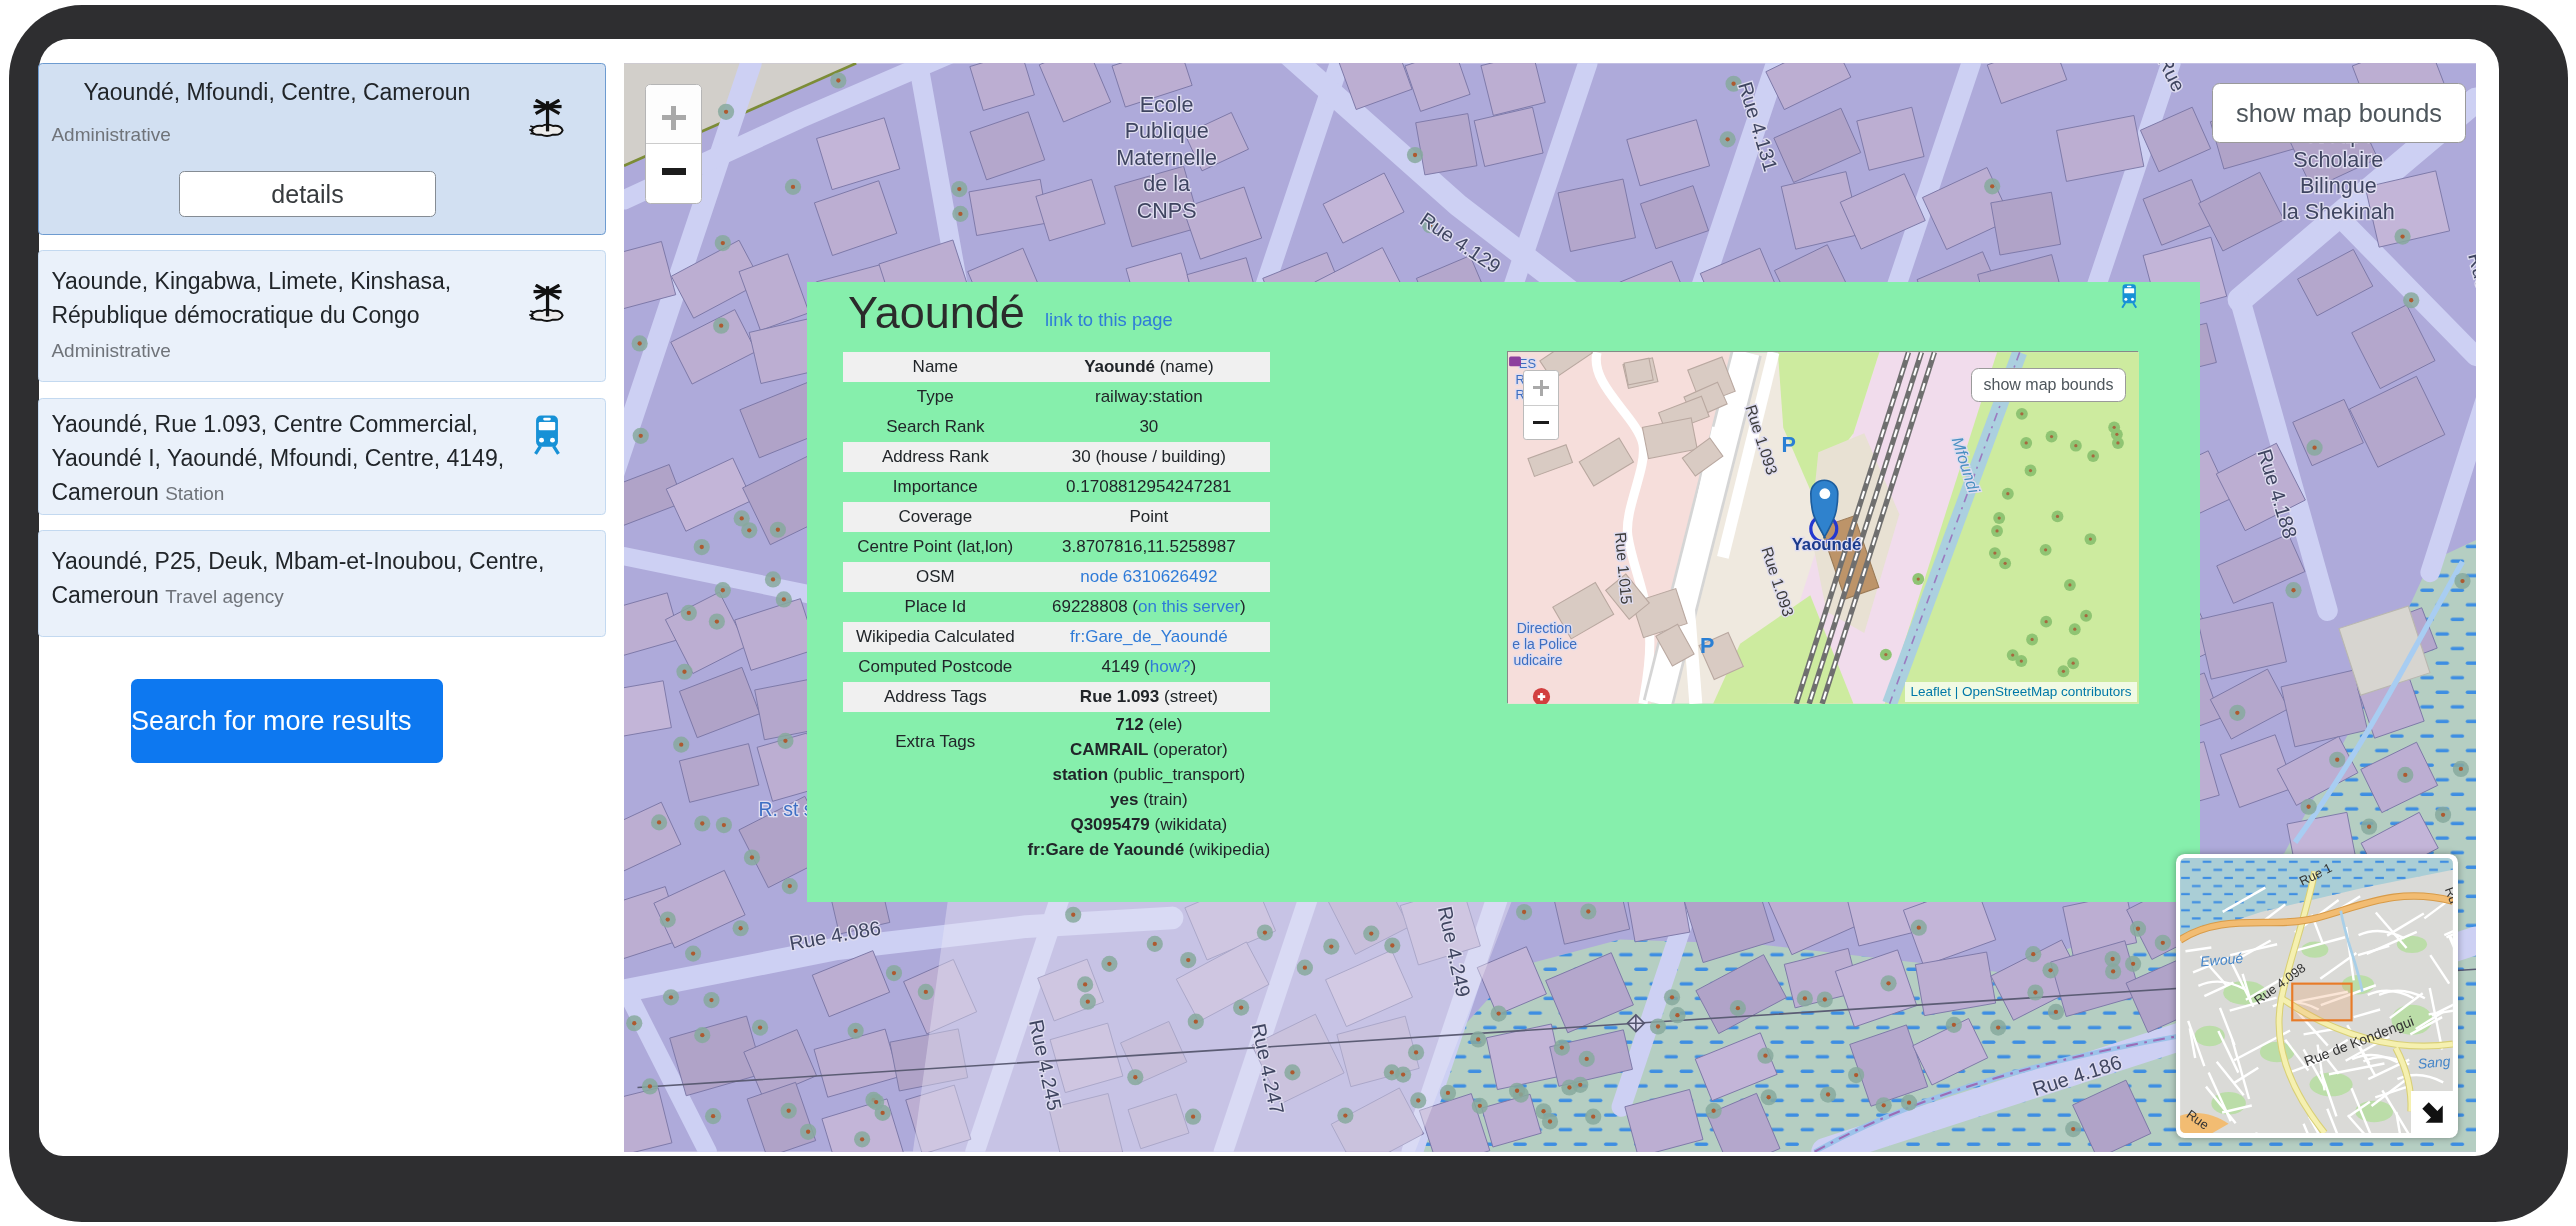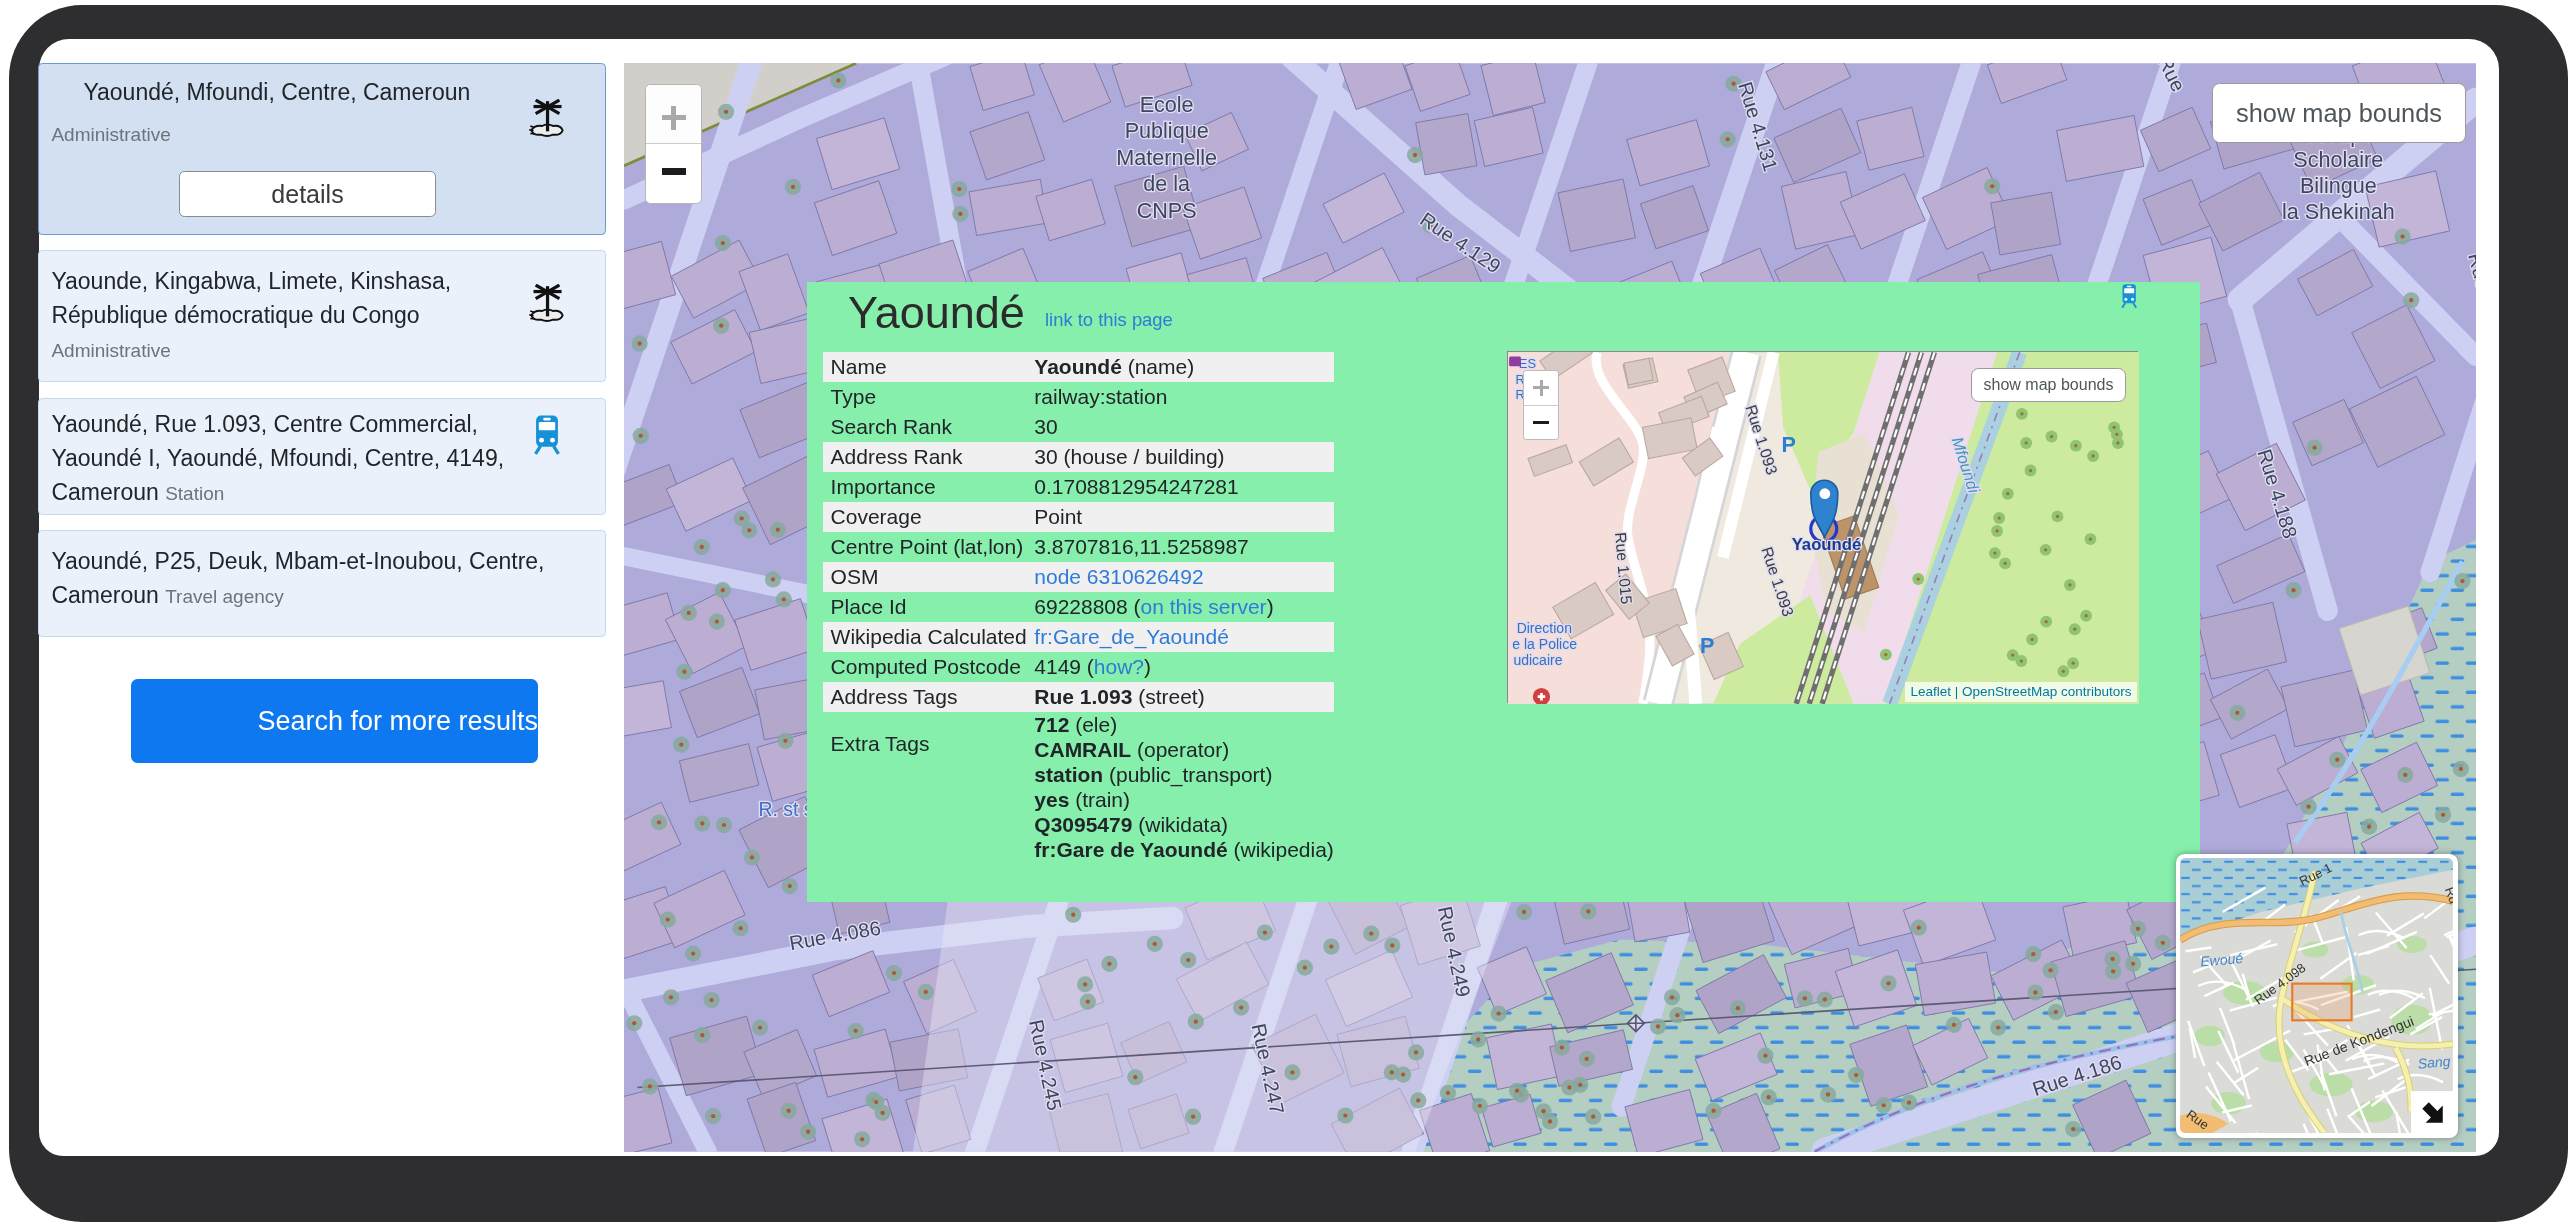--- a/index.html
+++ b/index.html
@@ -6,33 +6,33 @@
 .frame { position:absolute; left:8.6px; top:5.4px; width:2559px; height:1217px; background:#2e2e30; border-radius:73px; }
 .content { position:absolute; left:39px; top:39px; width:2460px; height:1117px; background:#fff; border-radius:30px 30px 24px 24px; }
 .mapwrap { position:absolute; left:624px; top:63px; width:1852px; height:1089px; overflow:hidden; }
 .card { position:absolute; left:38px; width:568px; border-radius:4.3px; }
 .card .main { color:#212529; font-size:23px; line-height:34px; }
 .card .type { color:#6f7379; font-size:19px; }
 .c1 { background:#d2e0f2; border:1.6px solid #6d9bd0; }
 .c2 { background:#eaf1fa; border:1.1px solid #c3d9f0; }
 .detailsbtn { position:absolute; left:140px; top:107px; width:257px; height:46px; background:#fff;
   border:1.1px solid #858c94; border-radius:5.4px; font-size:25px; color:#373b3e; text-align:center; line-height:44px; }
-.searchbtn { position:absolute; left:131px; top:679px; width:407px; height:84px; background:#0d78f0;
-  border-radius:6.5px; color:#fff; font-size:27px; text-align:right; line-height:84px; }
+.searchbtn { position:absolute; left:131px; top:679px; width:312px; height:84px; background:#0d78f0;
+  border-radius:6.5px; color:#fff; font-size:27px; text-align:left; line-height:84px; }
 .zoomctl { position:absolute; width:57px; height:120px; background:#fff; border:1.1px solid #b5b5b5;
   border-radius:5.4px; overflow:hidden; }
 .zoomctl .plus { height:59px; border-bottom:1.1px solid #ccc; position:relative; background:#fdfdfd;}
 .zoomctl .minus { height:59px; position:relative; }
 .bounds { position:absolute; background:#fff; border:1.1px solid #9a9a9a; border-radius:7.6px;
   color:#4e565c; text-align:center; }
 .popup { position:absolute; left:807px; top:282px; width:1393px; height:620px; background:#86efac; }
 .popup h1 { font-size:45px; font-weight:400; color:#2b2b2b; position:absolute; left:41px; top:7.6px; line-height:45px;}
 .linkpage { position:absolute; left:238px; top:29px; font-size:18.4px; line-height:18.4px; color:#2f7bd8; }
 a, .bluelink { color:#2f7bd8; text-decoration:none; }
-table.det { position:absolute; left:16px; top:70px; border-collapse:collapse; font-size:21px; color:#212529; white-space:nowrap; }
+table.det { position:absolute; left:36px; top:70px; border-collapse:collapse; font-size:17px; color:#212529; white-space:nowrap;text-align:center; }
 table.det td { padding:0 0 0 7.6px; height:30px; vertical-align:middle; }
 table.det td.lbl { width:177px; min-width:177px; }
 table.det td.val { width:242px; min-width:242px; }
 table.det tr.g { background:#f0f0f0; }
 .xtra { line-height:25px; padding:3.2px 0 4.3px 0; }
 .minimapbox { position:absolute; left:700px; top:69px; width:631px; height:352px; border:1.1px solid #888; }
 .attrib { position:absolute; right:0; bottom:0; background:rgba(255,255,255,.72); font-size:13.5px; color:#0078A8; padding:2.7px 5.4px; }
 .ovframe { position:absolute; left:2176px; top:854px; width:282px; height:284px; background:#fff; border-radius:8.6px;
   box-shadow:0 0 7.6px rgba(0,0,0,.35); }
 .ovmap { position:absolute; left:4.3px; top:4.3px; width:273px; height:275px; }

